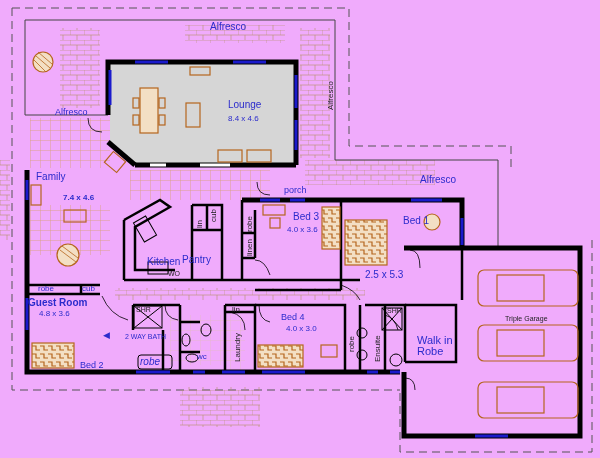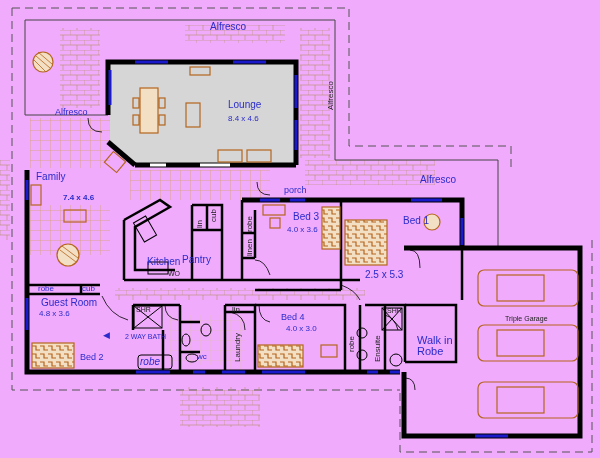--- a/index.html
+++ b/index.html
@@ -230,23 +230,23 @@
 <span class="lbl room" style="left:182px;top:247px;margin-top:8px;">Pantry</span>
 
 <span class="lbl room" style="left:284px;top:186px;font-size:9px;">porch</span>
 
 <span class="lbl room" style="left:293px;top:212px;text-align:right;">Bed 3</span>
 <span class="lbl dim" style="left:287px;top:226px;">4.0 x 3.6</span>
 
 <span class="lbl room" style="left:375px;top:216px;margin-left:28px;">Bed 1</span>
 <span class="lbl room" style="left:365px;top:270px;">2.5 x 5.3</span>
 
-<span class="lbl room" style="left:41px;top:298px;">Guest Room</span>
+<span class="lbl room" style="left:28px;top:298px;font-weight:bold;">Guest Room</span>
 <span class="lbl dim" style="left:39px;top:310px;">4.8 x 3.6</span>
-<span class="lbl room" style="left:80px;top:353px;font-size:9px;">Bed 2</span>
+<span class="lbl room" style="left:80px;top:361px;font-size:9px;">Bed 2</span>
 
 <span class="lbl room" style="left:281px;top:313px;font-size:9px;">Bed 4</span>
 <span class="lbl dim" style="left:286px;top:325px;">4.0 x 3.0</span>
 
 <span class="lbl room" style="left:417px;top:335px;font-size:11px;width:40px;white-space:normal;">Walk in Robe</span>
 <span class="lbl small" style="left:505px;top:315px;font-size:7px;">Triple Garage</span>
 <span class="lbl small vert" style="left:374px;top:362px;">Ensuite</span>
 <span class="lbl small vert" style="left:234px;top:362px;">Laundry</span>
 
 <span class="lbl room" style="left:38px;top:285px;font-size:8px;">robe</span>

